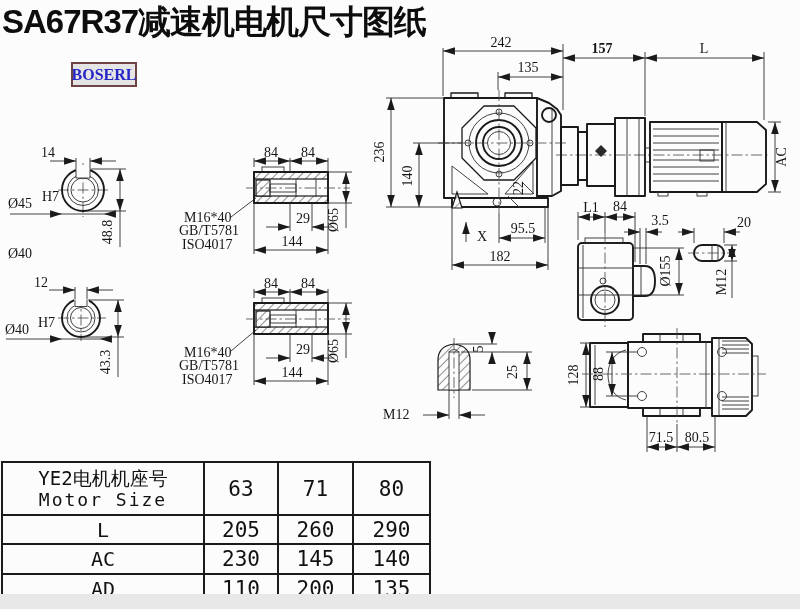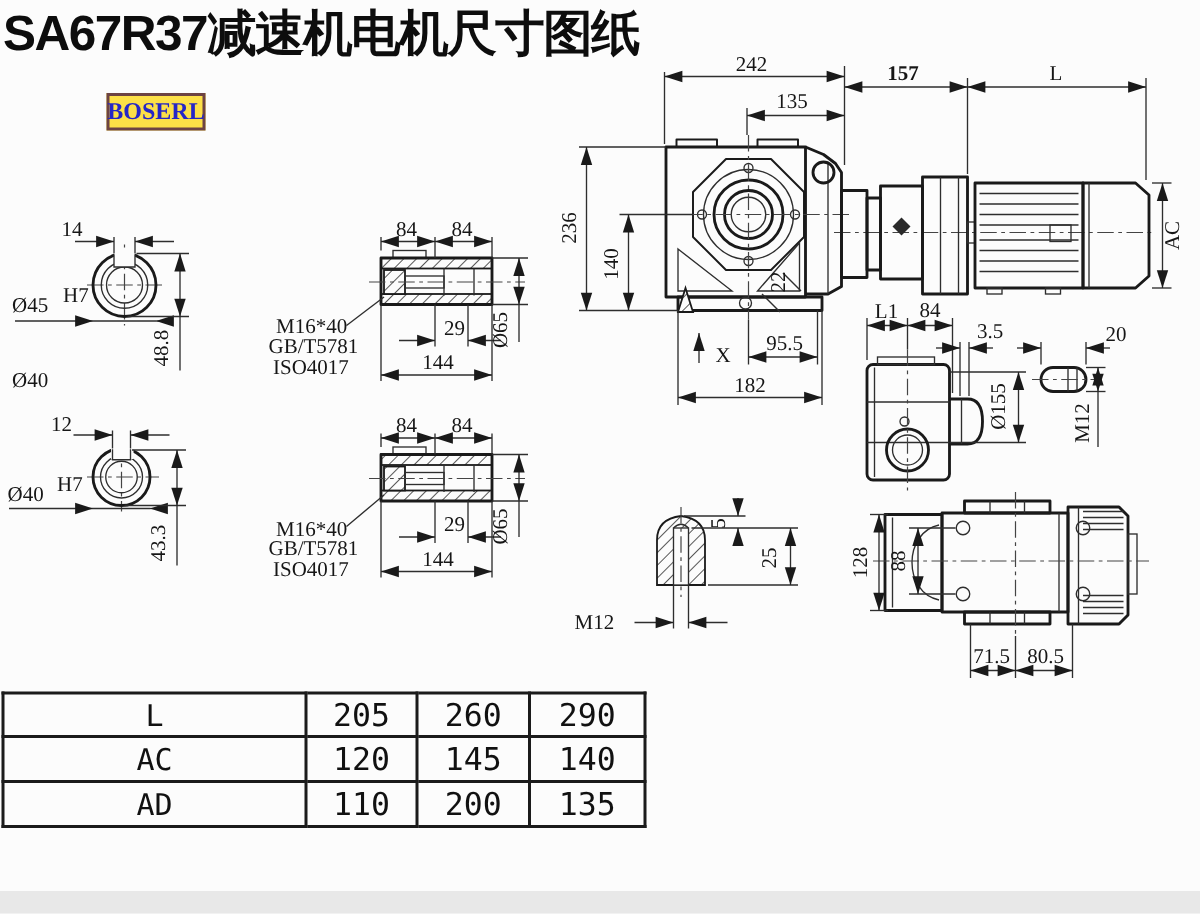--- a/index.html
+++ b/index.html
@@ -1,21 +1,21 @@
 <!DOCTYPE html>
 <html><head>
 <meta charset="utf-8">
 <style>
   html,body{margin:0;padding:0;background:#e8e8e8;}
   .page{position:relative;width:800px;height:594px;background:#fcfcfc;overflow:hidden;
         font-family:"Liberation Serif",serif;}
   .title{position:absolute;left:2px;top:0px;font-family:"Liberation Sans",sans-serif;
          font-weight:800;font-size:33px;color:#0d0d0d;white-space:nowrap;letter-spacing:-1px;}
   .logo{position:absolute;left:71px;top:62px;width:62px;height:21px;border:2.5px solid #6d4343;
-        background:#fde047;display:flex;align-items:center;justify-content:center;
+        background:#e5e5e5;display:flex;align-items:center;justify-content:center;
         font-family:"Liberation Serif",serif;font-weight:bold;font-size:16px;color:#2626c6;}
   svg.draw{position:absolute;left:0;top:0;}
   svg.draw text{font-family:"Liberation Serif",serif;fill:#161616;font-size:14px;}
   .o{stroke:#1a1a1a;stroke-width:1.9;fill:none;stroke-linejoin:round;}
   .m{stroke:#1a1a1a;stroke-width:1.3;fill:none;stroke-linejoin:round;}
   .t{stroke:#2e2e2e;stroke-width:0.9;fill:none;}
   .d{stroke:#2e2e2e;stroke-width:0.9;fill:none;}
   .cl{stroke:#444;stroke-width:0.8;fill:none;stroke-dasharray:11 3 2.5 3;}
   .hz{fill:url(#h);stroke:#1a1a1a;stroke-width:1.2;}
   .bgf{fill:#fcfcfc;}
@@ -380,29 +380,38 @@
   </svg>
 
   <table class="spec">
     <colgroup>
         <col style="width:202px">
         <col style="width:74px">
         <col style="width:75px">
         <col style="width:77px">
       </colgroup>
     <tbody>
+        <tr style="height:53px">
+      <td class="hd">
+        <div class="cn">YE2电机机座号</div>
+        <div class="en">Motor Size</div>
+      </td>
+      <td class="col">63</td>
+      <td class="col">71</td>
+      <td class="col">80</td>
+    </tr>
     <tr style="height:29px">
       <td class="lbl">L</td>
       <td class="num">205</td>
       <td class="num">260</td>
       <td class="num">290</td>
     </tr>
     <tr style="height:30px">
       <td class="lbl">AC</td>
-      <td class="num">120</td>
+      <td class="num">230</td>
       <td class="num">145</td>
       <td class="num">140</td>
     </tr>
     <tr style="height:30px">
       <td class="lbl">AD</td>
       <td class="num">110</td>
       <td class="num">200</td>
       <td class="num">135</td>
     </tr>
   </tbody>

